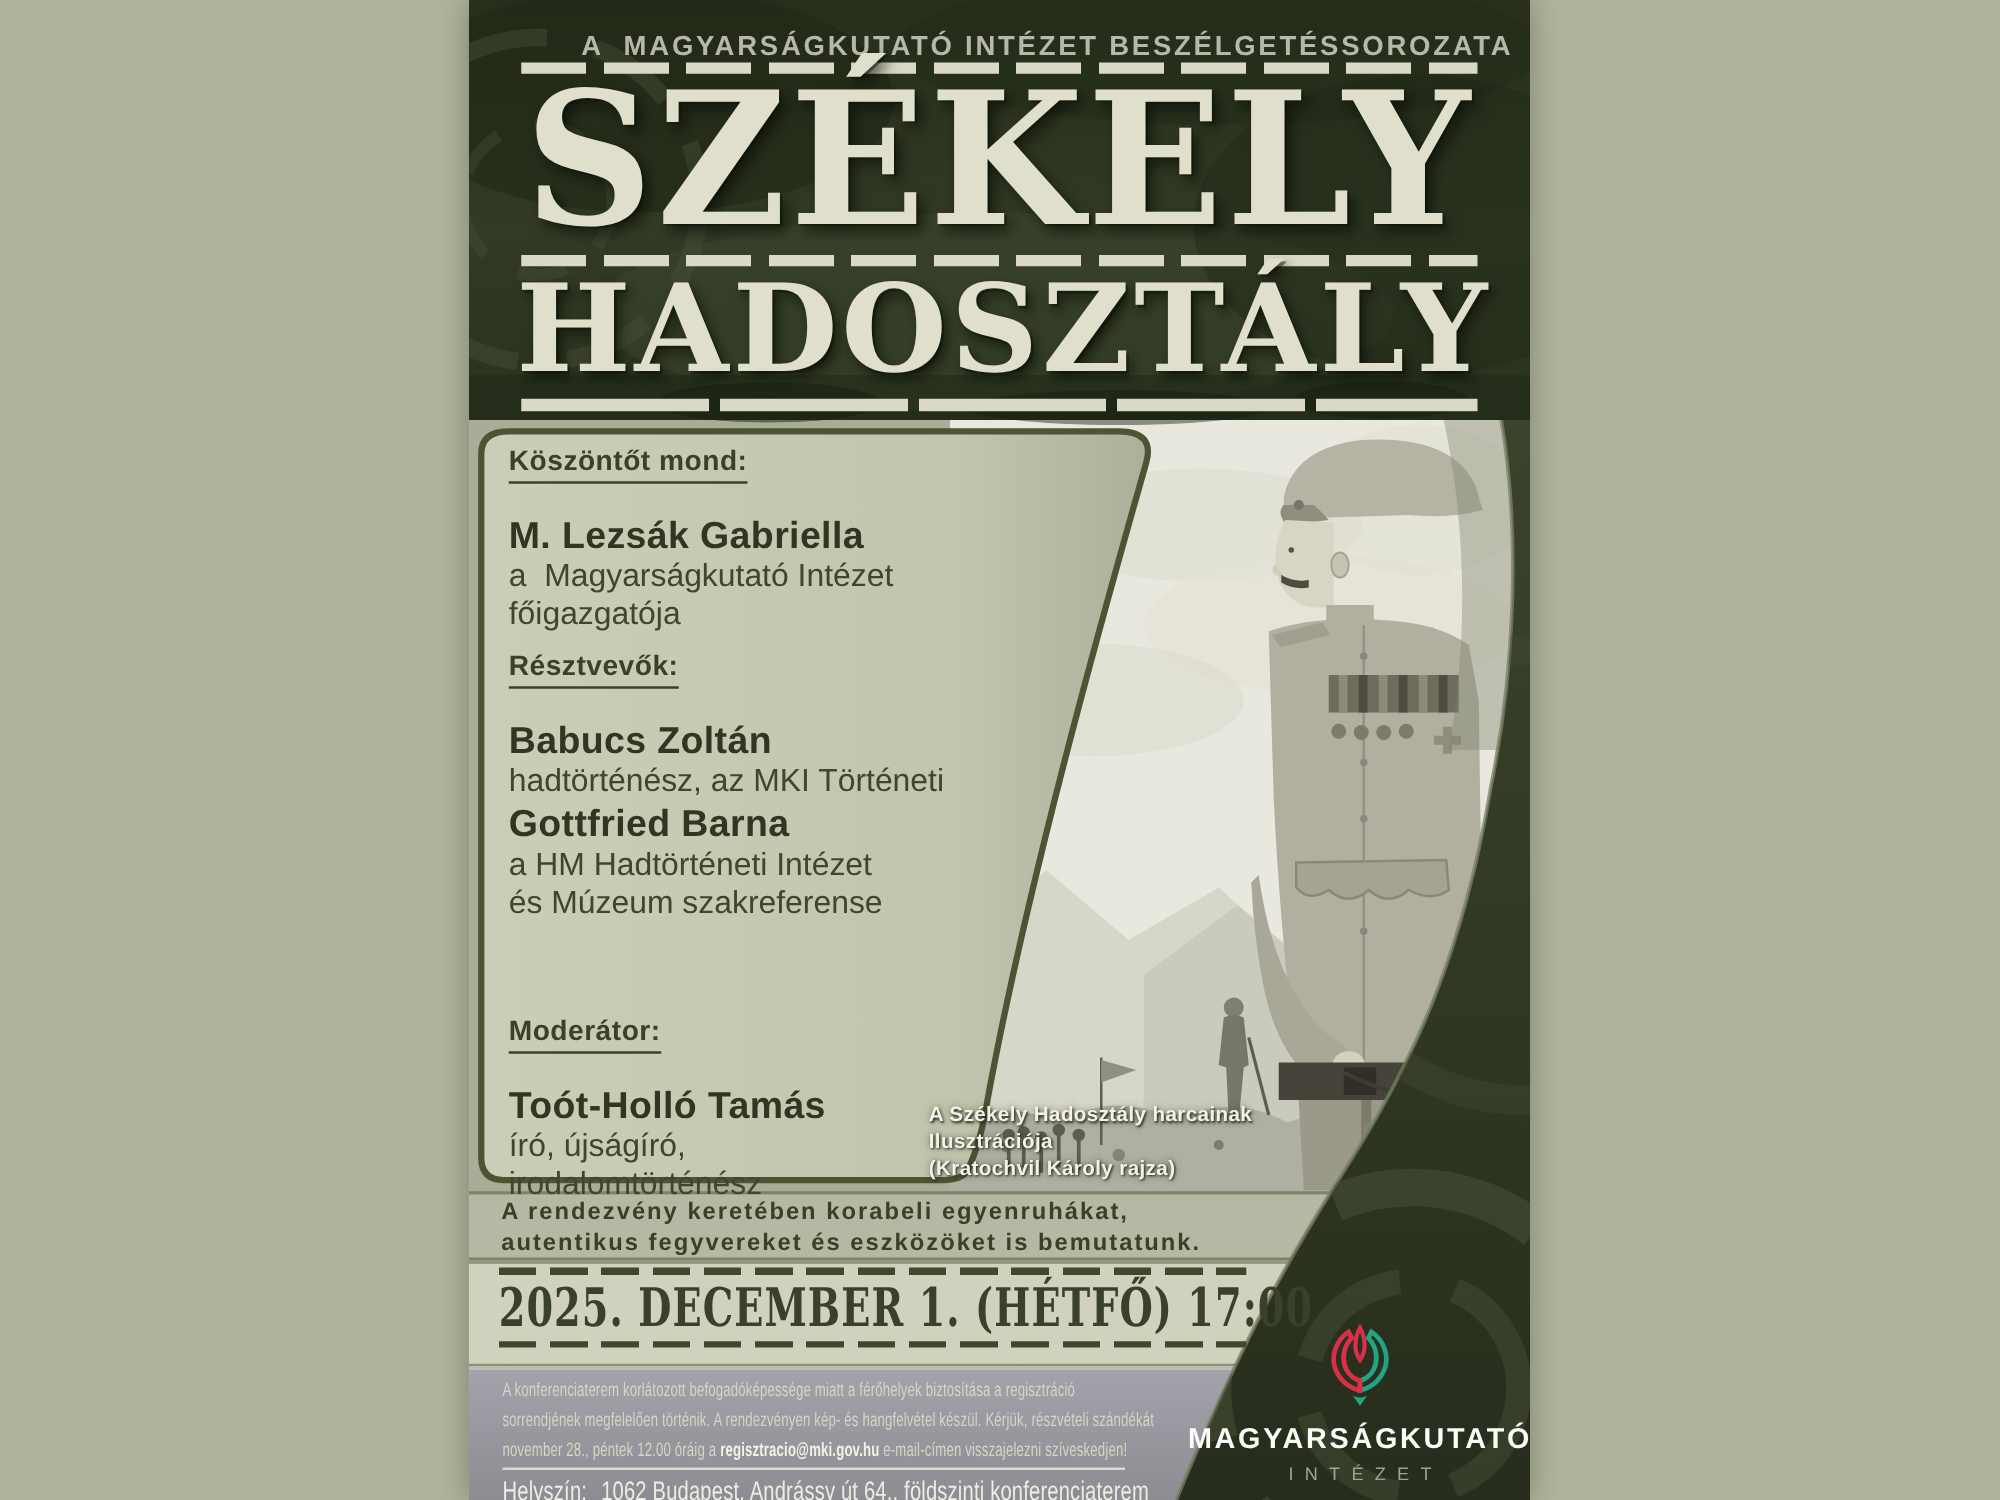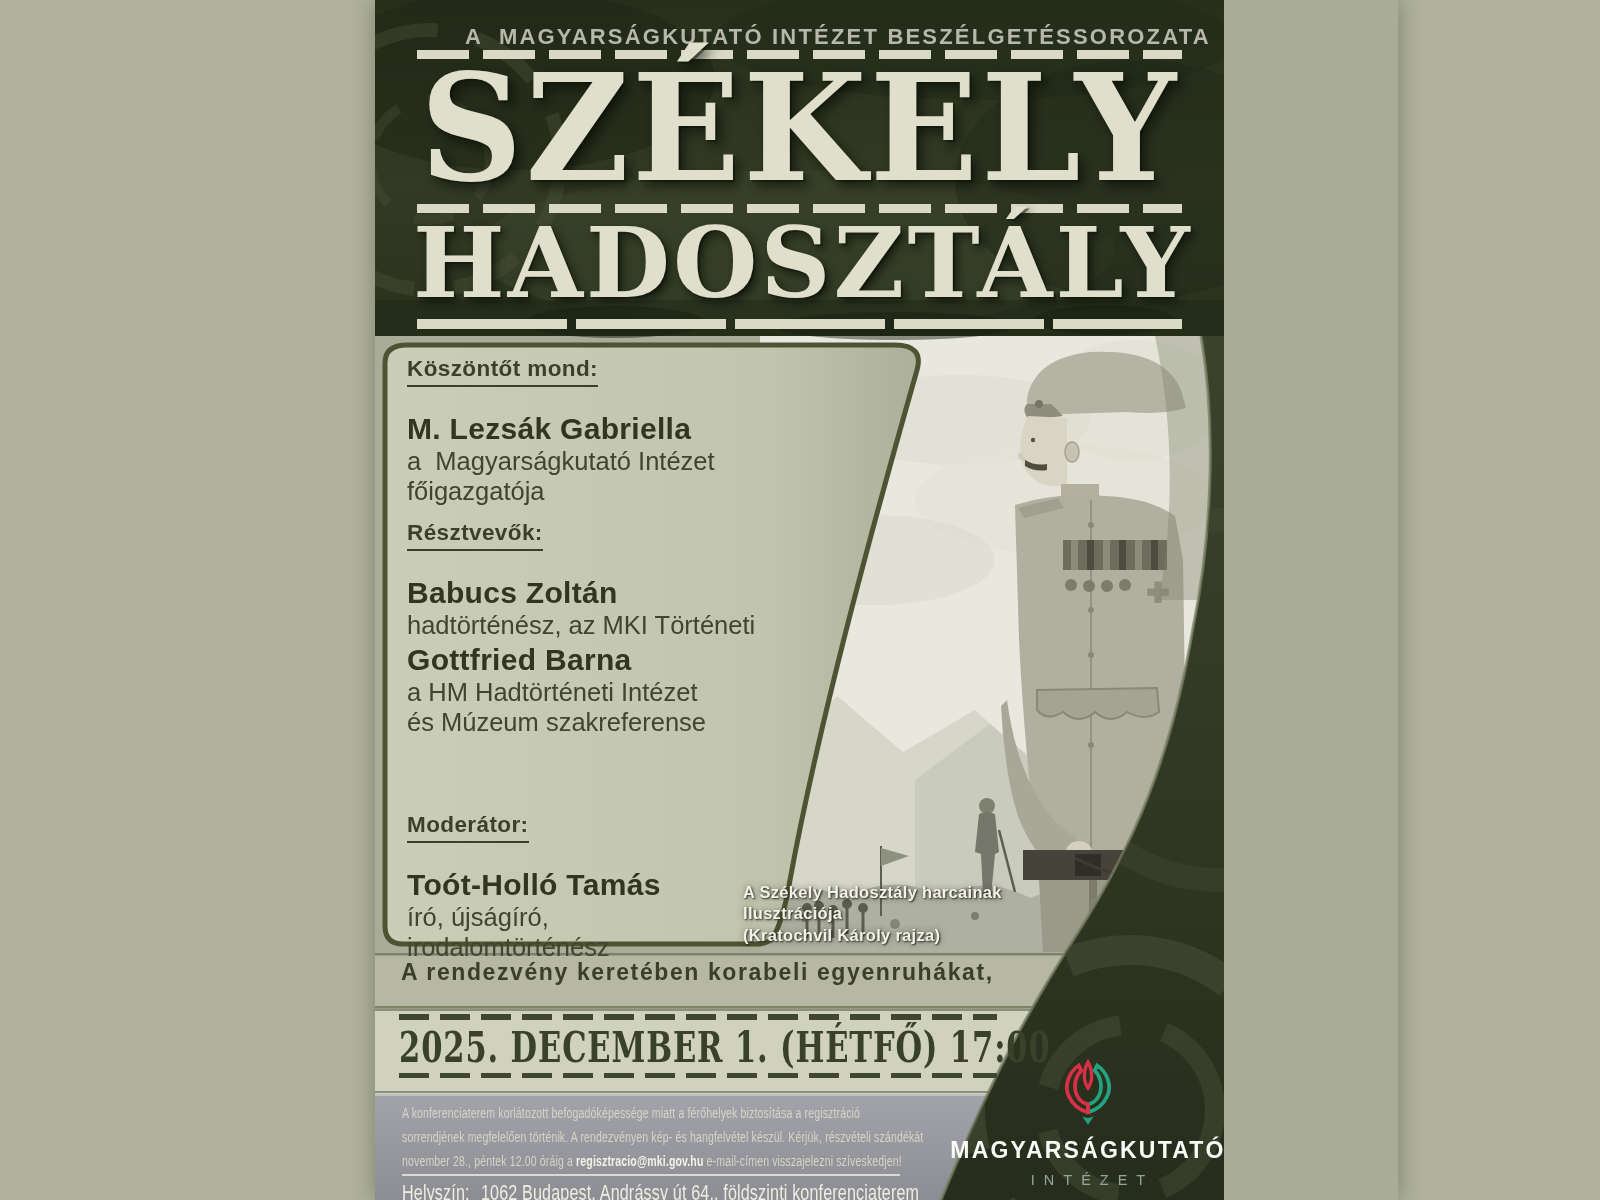--- a/index.html
+++ b/index.html
@@ -1,18 +1,18 @@
 <!DOCTYPE html>
 <html><head>
 <meta charset="utf-8">
 <style>
   html,body{margin:0;padding:0;background:#b0b29b;}
   .stage{position:relative;width:1600px;height:1200px;background:#b0b29b;overflow:hidden;
          font-family:"Liberation Sans",sans-serif;}
-  .poster{position:absolute;left:375px;top:0;width:1023px;height:1200px;background:#a9ac97;
+  .poster{position:absolute;left:375px;top:0;width:849px;height:1200px;background:#a9ac97;
           box-shadow:0 0 22px rgba(30,35,20,.35);overflow:hidden;}
   .backdrop{position:absolute;left:0;top:0;width:849px;height:1200px;}
 
   
   .series-label{position:absolute;left:90px;top:24px;width:720px;text-align:center;
     font-size:22px;font-weight:700;letter-spacing:2.2px;color:#b7b7ab;white-space:pre;}
   .title-wrap{position:absolute;left:38px;top:50px;width:773px;text-align:center;color:#dedec9;}
   .t-dash{height:9px;margin:0 4px;
     background:repeating-linear-gradient(90deg,#d9d9c6 0 52px,transparent 52px 66px);}
   .t-line1{font-family:"DejaVu Serif","Liberation Serif",serif;font-weight:700;
@@ -35,21 +35,21 @@
   .p-line{font-size:25.5px;font-weight:400;color:#40452d;line-height:1.18;white-space:pre;}
   .p-entry2{}
 
   
   .photo-caption{position:absolute;left:368px;top:882px;width:330px;
     font-size:16.5px;font-weight:700;line-height:1.3;color:#f4f2e8;letter-spacing:.3px;
     text-shadow:1px 1px 2px rgba(35,38,25,.95),0 0 6px rgba(35,38,25,.5);}
 
   
   .banner-text{position:absolute;left:26px;top:957px;width:700px;
-    font-size:23px;font-weight:700;letter-spacing:1.6px;line-height:1.32;color:#3a3f28;white-space:nowrap;}
+    font-size:19px;font-weight:700;letter-spacing:1.6px;line-height:1.32;color:#3a3f28;white-space:nowrap;}
 
   
   .date-block{position:absolute;left:24px;top:1014px;width:620px;}
   .d-dash{height:5.5px;width:598px;
     background:repeating-linear-gradient(90deg,#40472f 0 30px,transparent 30px 41px);}
   .d-text{font-family:"DejaVu Serif","Liberation Serif",serif;font-weight:700;
     font-size:36px;color:#3a412b;letter-spacing:1px;margin:6px 0 5px 0;white-space:nowrap;
     transform:scale(.85,1.18);transform-origin:0 50%;}
 
   
@@ -262,20 +262,21 @@
       <div class="p-line">irodalomtörténész</div>
     </div>
 
     <div class="photo-caption">
       <div>A Székely Hadosztály harcainak Ilusztrációja</div>
       <div>(Kratochvil Károly rajza)</div>
     </div>
 
     <div class="banner-text">
       <div>A rendezvény keretében korabeli egyenruhákat,</div>
+      <div>autentikus fegyvereket és eszközöket is bemutatunk.</div>
     </div>
 
     <div class="date-block">
       <div class="d-dash"></div>
       <div class="d-text">2025. DECEMBER 1. (HÉTFŐ) 17:00</div>
       <div class="d-dash"></div>
     </div>
 
     <div class="fine-print">
       <div>A konferenciaterem korlátozott befogadóképessége miatt a férőhelyek biztosítása a regisztráció</div>

